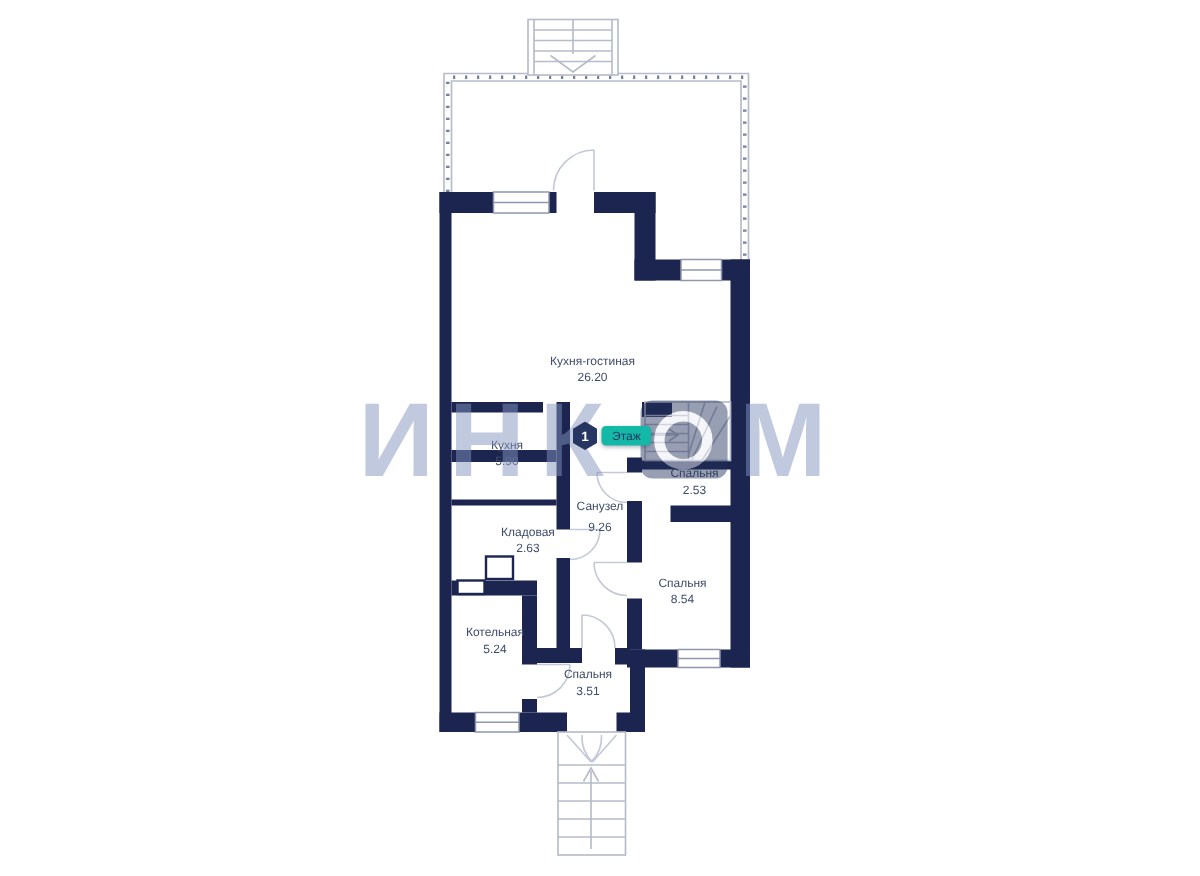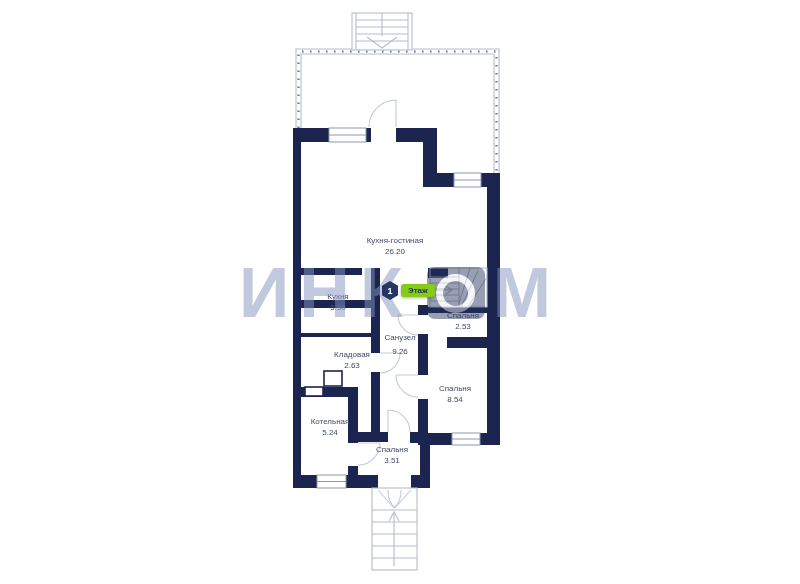--- a/index.html
+++ b/index.html
@@ -32,21 +32,21 @@
   .wm-logo::before{content:"";width:25px;height:25px;border:7px solid rgba(245,247,252,.95);
     border-radius:50%;}
   .wm-letter{position:absolute;opacity:0;}
   .wm-line2{margin-top:3px;font-size:21px;font-weight:bold;letter-spacing:11.5px;
     padding-left:11px;color:var(--watermark);}
   .floor-badge{position:absolute;left:382px;top:281px;display:flex;align-items:center;
     gap:3px;z-index:9;}
   .badge-cube{width:16px;height:19px;background:#273563;color:#fff;font-size:9px;
     font-weight:bold;display:flex;align-items:center;justify-content:center;
     clip-path:polygon(50% 0,100% 25%,100% 75%,50% 100%,0 75%,0 25%);}
-  .badge-chip{background:#84cc16;color:#273563;font-size:8px;font-weight:bold;
+  .badge-chip{background:#14b8a6;color:#273563;font-size:8px;font-weight:normal;
     padding:2px 7px;border-radius:3px;box-shadow:0 1px 3px rgba(20,30,60,.35);}
 </style>
 </head>
 <body>
 
 <div class="stage">
 
   <svg width="800" height="584" viewBox="0 0 800 584">
 
     <g>

